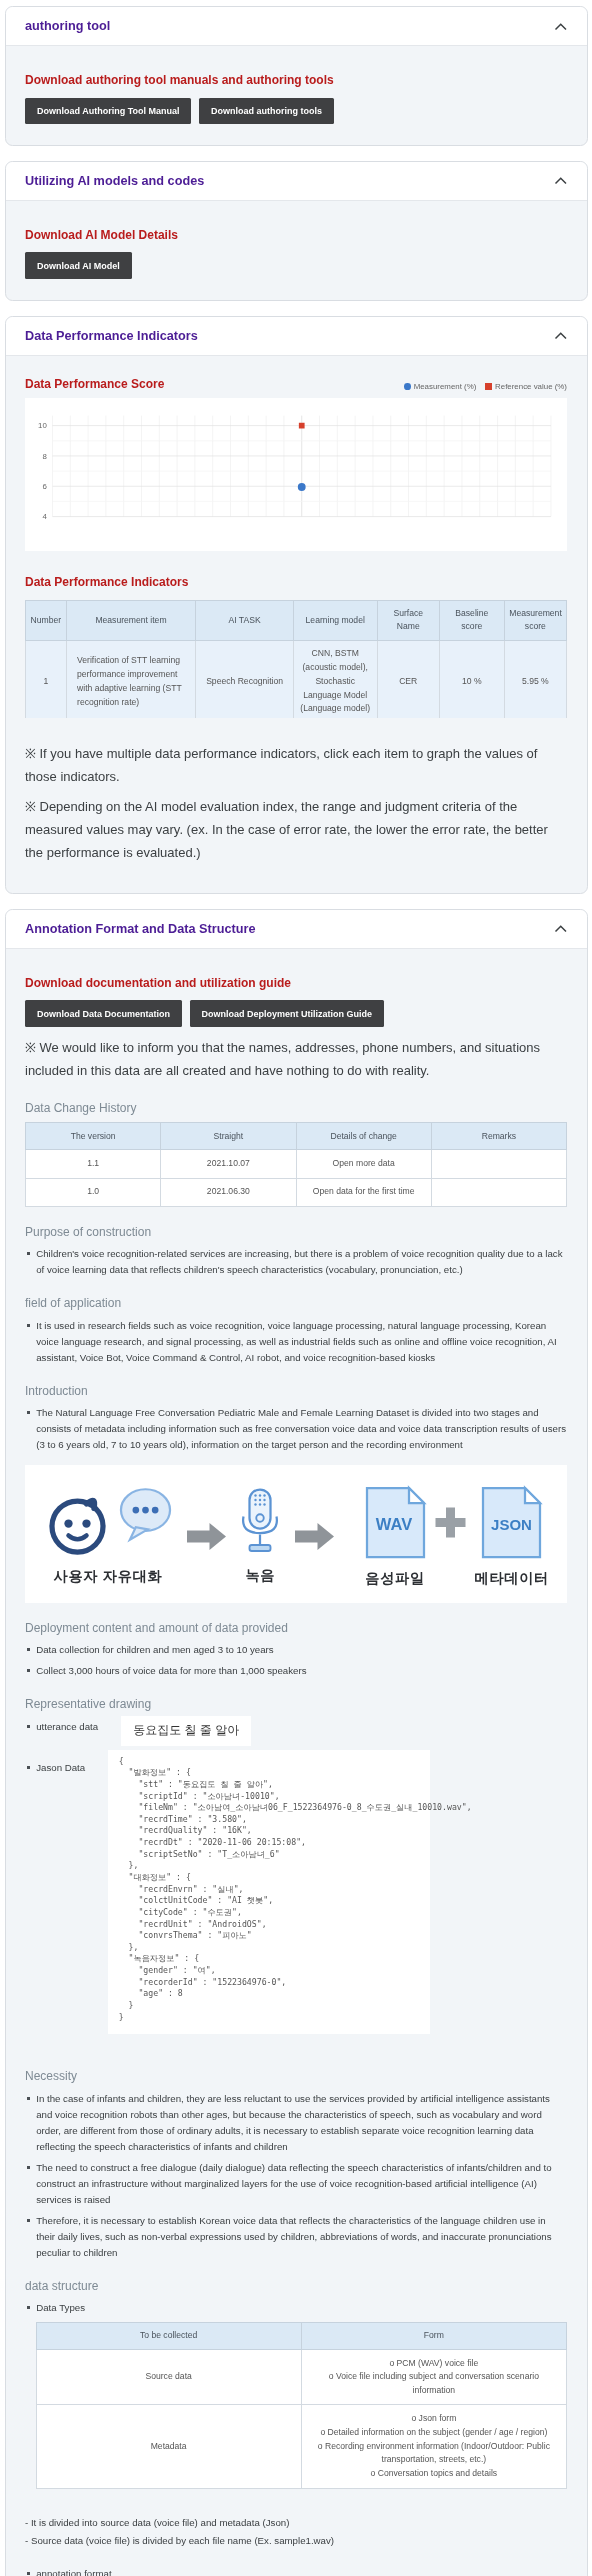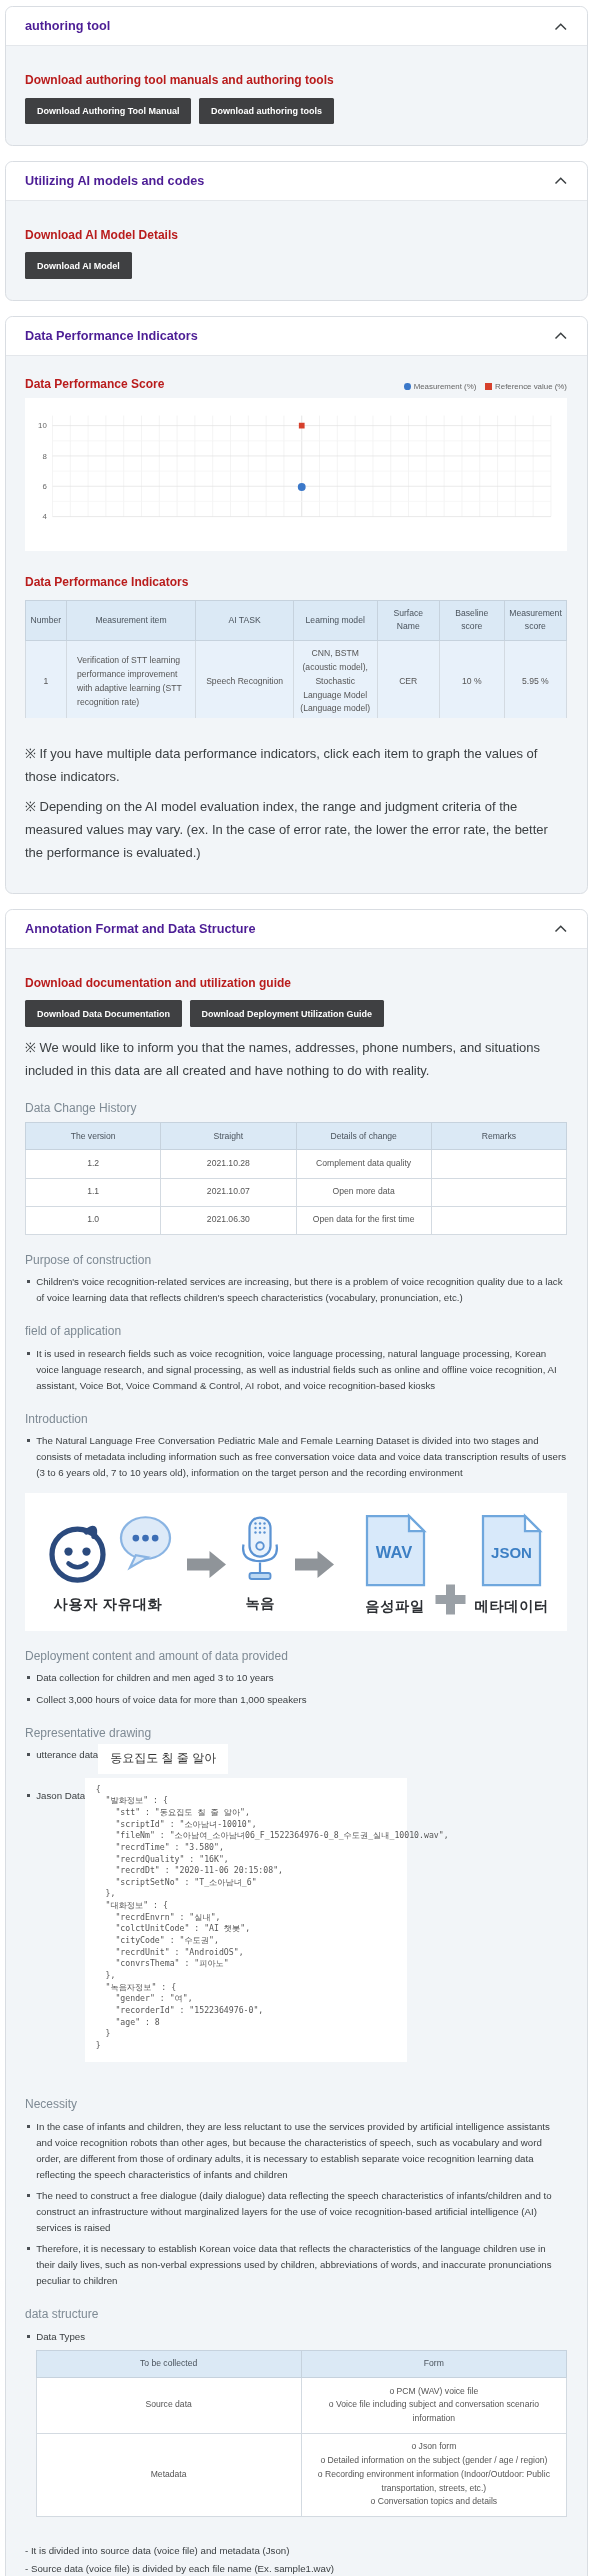--- a/index.html
+++ b/index.html
@@ -29,23 +29,23 @@
   .tbl{border-collapse:collapse;width:100%;background:#fff;font-size:8.6px;color:#555;text-align:center;table-layout:fixed;}
   .tbl th{background:#dbe9f5;color:#4a535c;font-weight:normal;border:0.7px solid #c6d2dd;padding:6.7px 4.5px;line-height:1.5;}
   .tbl td{border:0.7px solid #d3dae1;padding:6.7px 5.2px;line-height:1.6;background:#fff;}
   .tbl tr.selected td{background:#e8f1fa;}
   .clip-wrap{max-height:118px;overflow:hidden;}
   .indent{margin-left:10.5px;}
   
   .diagram{background:#fff;margin:12px 0 4.5px;padding:19.5px 18px 15px;display:flex;align-items:center;justify-content:space-between;}
   .diag-col{display:flex;flex-direction:column;align-items:center;gap:9px;}
   .diag-label{font-size:14.2px;font-weight:bold;color:#2c2f33;letter-spacing:0.7px;}
-  .files-group{display:flex;align-items:flex-end;gap:7.5px;margin-left:16px;}
+  .files-group{display:flex;align-items:flex-start;gap:7.5px;margin-left:16px;}
   
-  .inline-bullet{display:flex;align-items:flex-start;gap:0;}
+  .inline-bullet{display:flex;align-items:flex-start;gap:23px;}
   .white-chip{background:#fff;padding:5.2px 12px;font-size:12px;color:#333;margin-top:-3px;}
   .code-box{background:#fff;width:301px;padding:6px 10.5px 10.5px;font-size:8.2px;line-height:1.42;color:#555;white-space:pre;margin-top:-10.5px;}
 </style>
 </head>
 <body>
 
 <div class="page">
 
   <section class="card">
     <header class="card-header">
@@ -217,26 +217,20 @@
         <thead>
           <tr>
             <th>The version</th>
             <th>Straight</th>
             <th>Details of change</th>
             <th>Remarks</th>
           </tr>
         </thead>
         <tbody>
           <tr>
-            <td>1.2</td>
-            <td>2021.10.28</td>
-            <td>Complement data quality</td>
-            <td></td>
-          </tr>
-          <tr>
             <td>1.1</td>
             <td>2021.10.07</td>
             <td>Open more data</td>
             <td></td>
           </tr>
           <tr>
             <td>1.0</td>
             <td>2021.06.30</td>
             <td>Open data for the first time</td>
             <td></td>

